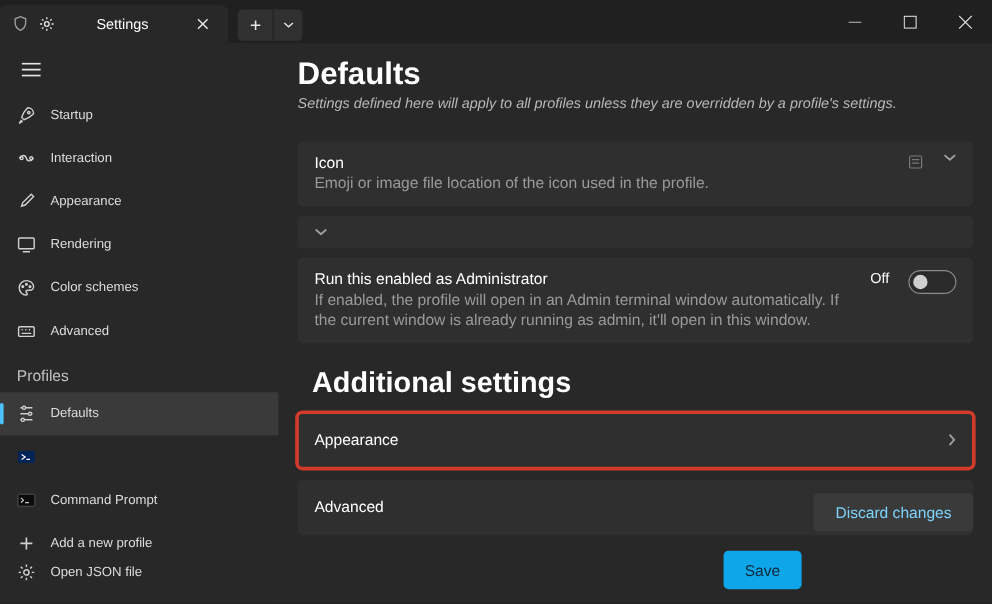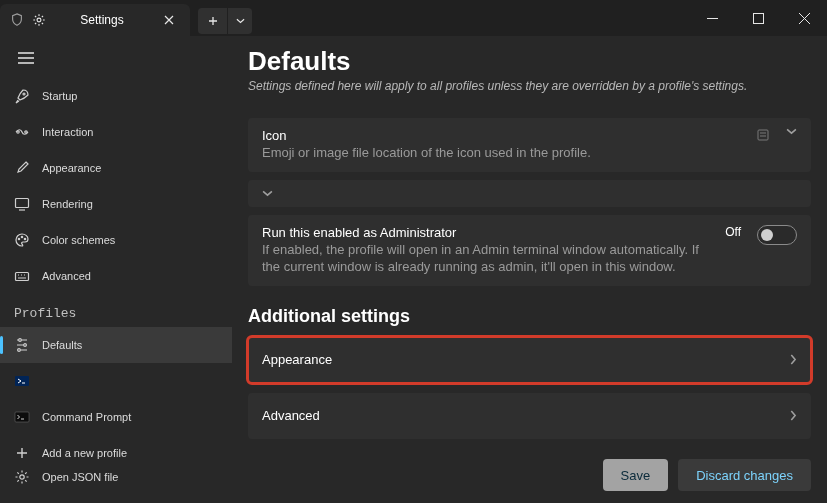--- a/index.html
+++ b/index.html
@@ -20,46 +20,46 @@
 
   .body-row { display:flex; height: calc(503px - 36px); background:#282828; }
 
   .sidebar { width:232px; background:#282828; display:flex; flex-direction:column; border-right: none; }
   .hamburger { width:40px; height:36px; display:flex; align-items:center; justify-content:center; cursor:pointer; margin:4px 0 0 6px; }
   .side-list { flex:1; overflow:auto; padding-top:2px; }
   .side-item { display:flex; align-items:center; gap:12px; height:36px; padding:0 14px; font-size:11px; color:#dcdcdc; cursor:pointer; position:relative; }
   .side-item.active { background:#3a3a3a; }
   .side-item.active::before { content:""; position:absolute; left:0; top:9px; bottom:9px; width:3px; background:#4cc2ff; border-radius:2px; }
   .side-icon { width:16px; height:16px; display:flex; align-items:center; justify-content:center; flex-shrink:0; }
-  .side-heading { font-size:13px; color:#c0c0c0; padding:12px 14px 6px;font-family:Liberation Mono, monospace; }
+  .side-heading { font-size:13px; color:#c0c0c0; padding:12px 14px 6px; }
   .side-bottom { padding: 0 0 8px 0; }
 
   .main { flex:1; padding: 10px 16px 0 16px; overflow:auto; position:relative; }
   .h1 { font-size:26px; font-weight:600; margin-bottom:2px; }
   .subtitle { font-size:12px; font-style:italic; color:#b8b8b8; margin-bottom:25px; }
 
   .card { background:#2f2f2f; border-radius:4px; padding:10px 14px; margin-bottom:8px; display:flex; gap:12px; cursor:pointer; }
   .card-text { flex:1; }
   .card-title { font-size:13px; color:#ffffff; }
   .card-desc { font-size:13px; color:#9a9a9a; margin-top:2px; line-height:1.3; }
   .off-label { font-size:12px; color:#ffffff; margin-right:4px; }
   .toggle { width:40px; height:20px; border-radius:10px; border:1px solid #8a8a8a; background:#2a2a2a; position:relative; }
   .toggle-knob { position:absolute; left:3px; top:3px; width:12px; height:12px; background:#cfcfcf; border-radius:50%; }
   .chev { opacity:.7; }
   .copy-icon { opacity:.6; margin-right:4px; }
 
-  .h2 { font-size:18px; font-weight:600; margin:20px 0 10px; }
+  .h2 { font-size:24px; font-weight:600; margin:20px 12px 10px; }
 
   .link-row { background:#2f2f2f; border-radius:4px; height:46px; display:flex; align-items:center; padding:0 14px; font-size:13px; cursor:pointer; margin-bottom:10px; }
   .link-row .spacer { flex:1; }
   .highlight { outline: 3px solid #d23b2a; outline-offset: -1px; }
 
   .footer { position:absolute; right:16px; bottom:12px; display:flex; gap:10px; }
   .btn { height:32px; padding:0 18px; border-radius:4px; font-size:13px; display:flex; align-items:center; cursor:pointer; }
-  .btn-primary { background:#a3a3a3; color:#0a2a3a; }
+  .btn-primary { background:#0ea5e9; color:#0a2a3a;margin-top:48px; }
   .btn-secondary { background:#3a3a3a; color:#7dd3fc; }
 
   svg { display:block; }
 </style>
 </head>
 <body>
 
 <div class="titlebar">
   <div class="tab">
     <span class="tab-shield">

